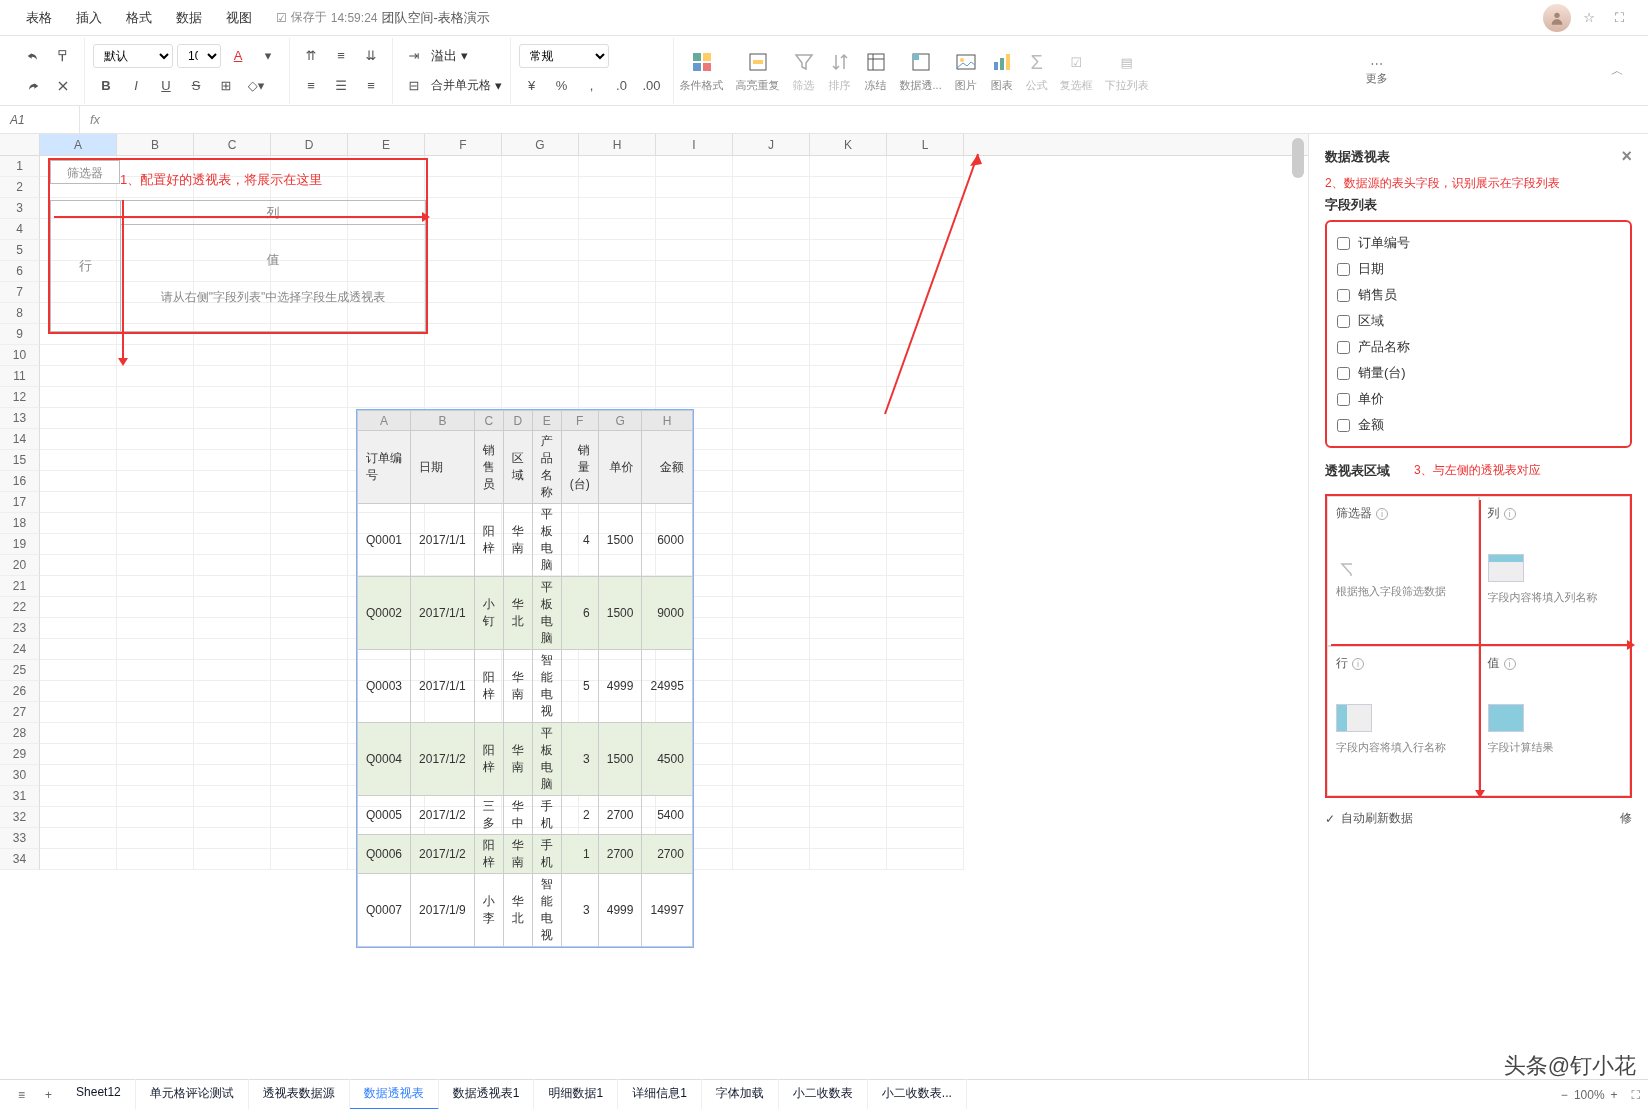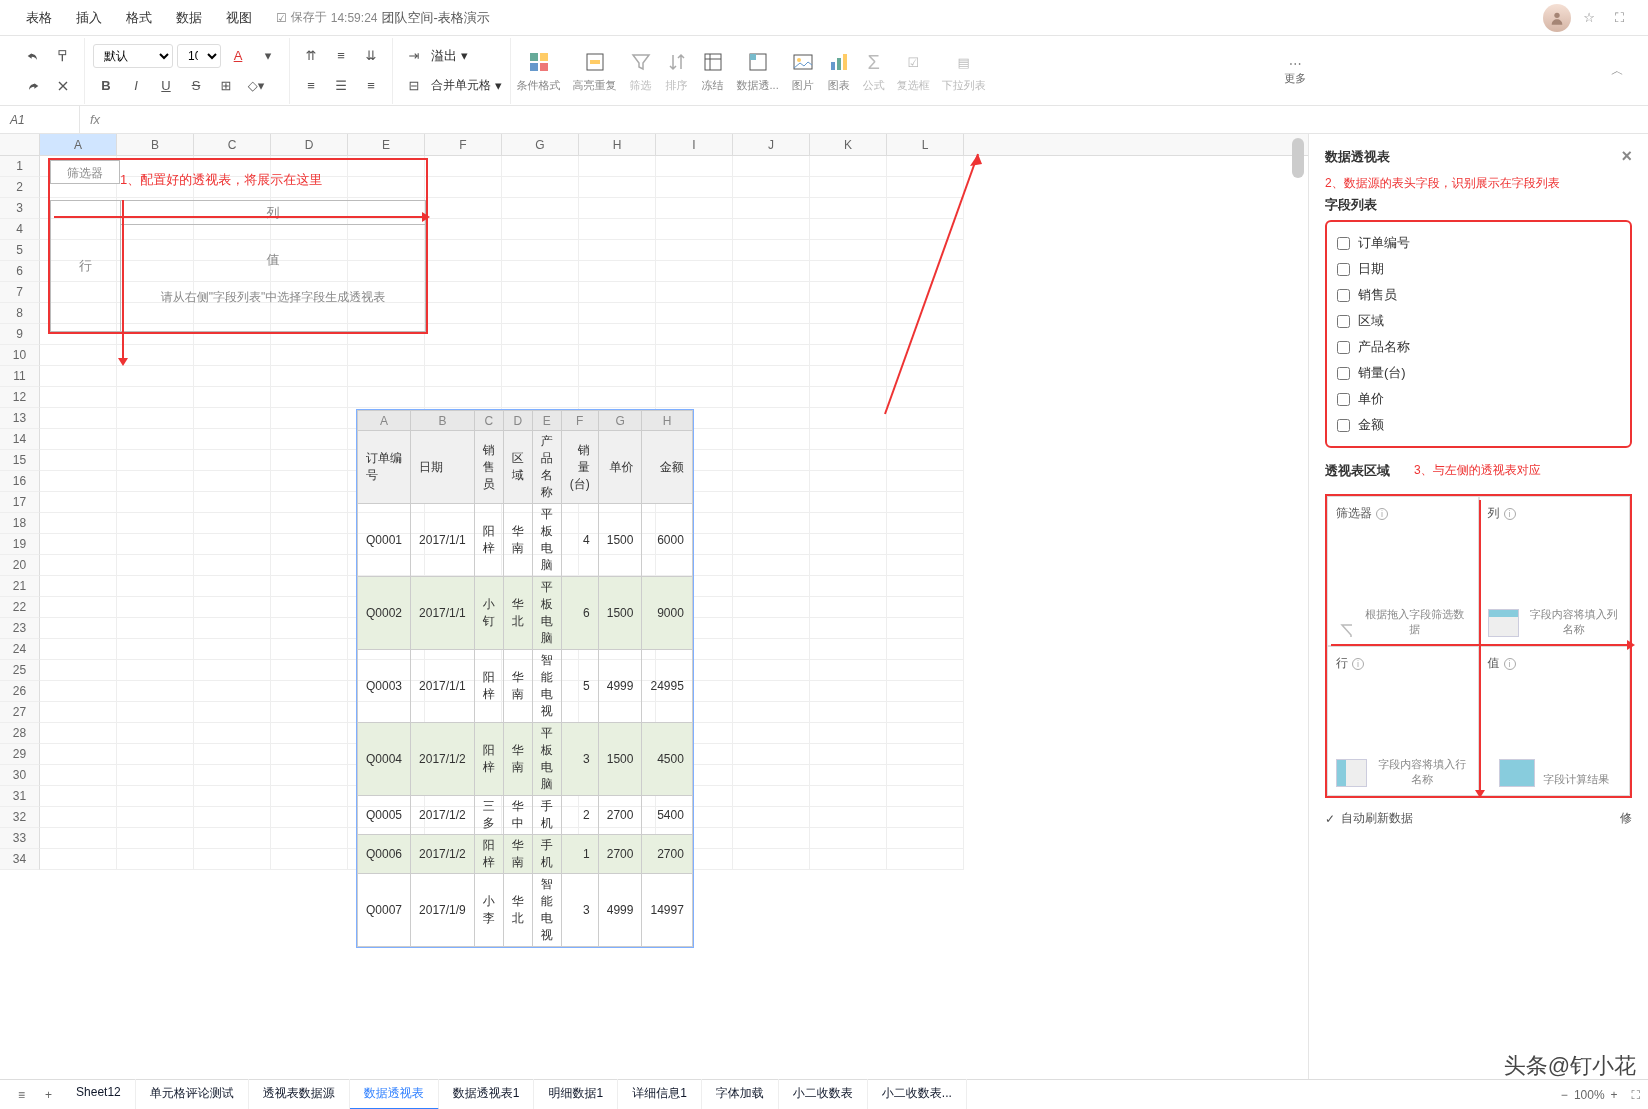--- a/index.html
+++ b/index.html
@@ -74,21 +74,21 @@
     .panel-close { color: #888; cursor: pointer; font-size: 18px; }
     .panel-note { color: #e33; font-size: 12px; margin: 8px 0 4px; }
     .panel-section-title { font-weight: 600; font-size: 13px; margin-bottom: 6px; }
     .field-list { border: 2px solid #e33; border-radius: 6px; padding: 8px; margin-bottom: 14px; }
     .field-item { display: flex; align-items: center; gap: 8px; padding: 4px 2px; cursor: pointer; }
     .field-item input[type=checkbox] { cursor: pointer; }
     
     .pivot-areas { border: 2px solid #e33; display: grid; grid-template-columns: 1fr 1fr; grid-template-rows: 1fr 1fr; gap: 0; position: relative; }
     .pivot-area { border: 1px solid #ddd; padding: 8px; min-height: 150px; display: flex; flex-direction: column; }
     .pivot-area-header { display: flex; align-items: center; gap: 4px; font-size: 12px; color: #555; }
-    .pivot-area-body { flex: 1; display: flex; align-items: flex-end; justify-content: center; gap: 8px; }
+    .pivot-area-body { flex: 1; display: flex; flex-direction: column; align-items: flex-start; justify-content: center; gap: 8px; }
     .pivot-area-hint { font-size: 11px; color: #888; text-align: center; }
     .pivot-area-icon { width: 36px; height: 28px; background: #e0e8f0; border: 1px solid #ccd; }
     .info-icon { width: 12px; height: 12px; border: 1px solid #aaa; border-radius: 50%; display: inline-flex; align-items: center; justify-content: center; font-size: 9px; color: #aaa; }
     
     
     .sheet-tabs { height: 30px; display: flex; align-items: center; border-top: 1px solid #ddd; padding: 0 8px; gap: 0; font-size: 12px; }
     .tab-btn { padding: 6px 10px; cursor: pointer; color: #666; }
     .sheet-tab { padding: 6px 14px; border-right: 1px solid #eee; cursor: pointer; color: #0f172a; }
     .sheet-tab.active { color: #3080ff; border-bottom: 2px solid #3080ff; }
     .zoom-controls { margin-left: auto; display: flex; align-items: center; gap: 6px; color: #666; }
@@ -192,20 +192,32 @@
   <div class="toolbar-group">
     <div class="toolbar-row">
       <span class="toolbar-btn">⇥</span>
       <span>溢出</span>
       <span>▾</span>
     </div>
     <div class="toolbar-row">
       <span class="toolbar-btn">⊟</span>
       <span style="font-size:12px">合并单元格</span>
       <span>▾</span>
+    </div>
+  </div>
+  <div class="toolbar-group">
+    <div class="toolbar-row">
+      <select class="toolbar-select" style="width:90px"><option>常规</option></select>
+    </div>
+    <div class="toolbar-row">
+      <span class="toolbar-btn">¥</span>
+      <span class="toolbar-btn">%</span>
+      <span class="toolbar-btn">,</span>
+      <span class="toolbar-btn">.0</span>
+      <span class="toolbar-btn">.00</span>
     </div>
   </div>
   <div class="toolbar-labeled">
     <span class="icon icon-lg">
         <svg viewBox="0 0 24 24">
           <rect x="3" y="3" width="8" height="8" fill="#6a9"></rect>
           <rect x="13" y="3" width="8" height="8" fill="#fc6"></rect>
           <rect x="3" y="13" width="8" height="8" fill="#69c"></rect>
           <rect x="13" y="13" width="8" height="8" fill="#e77"></rect>
         </svg>

